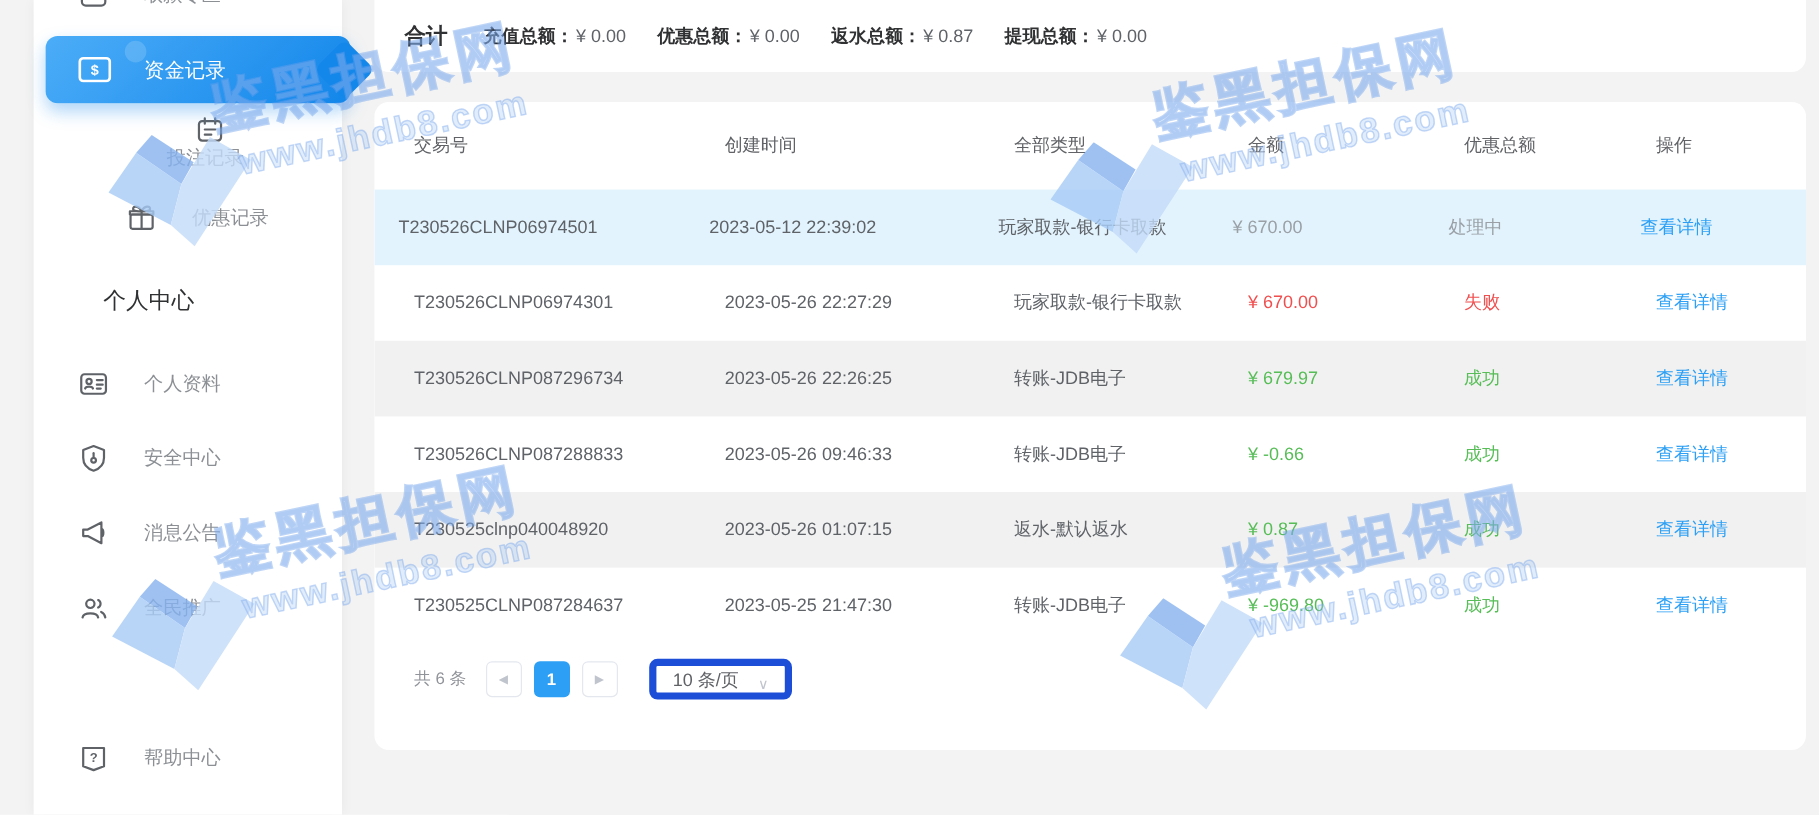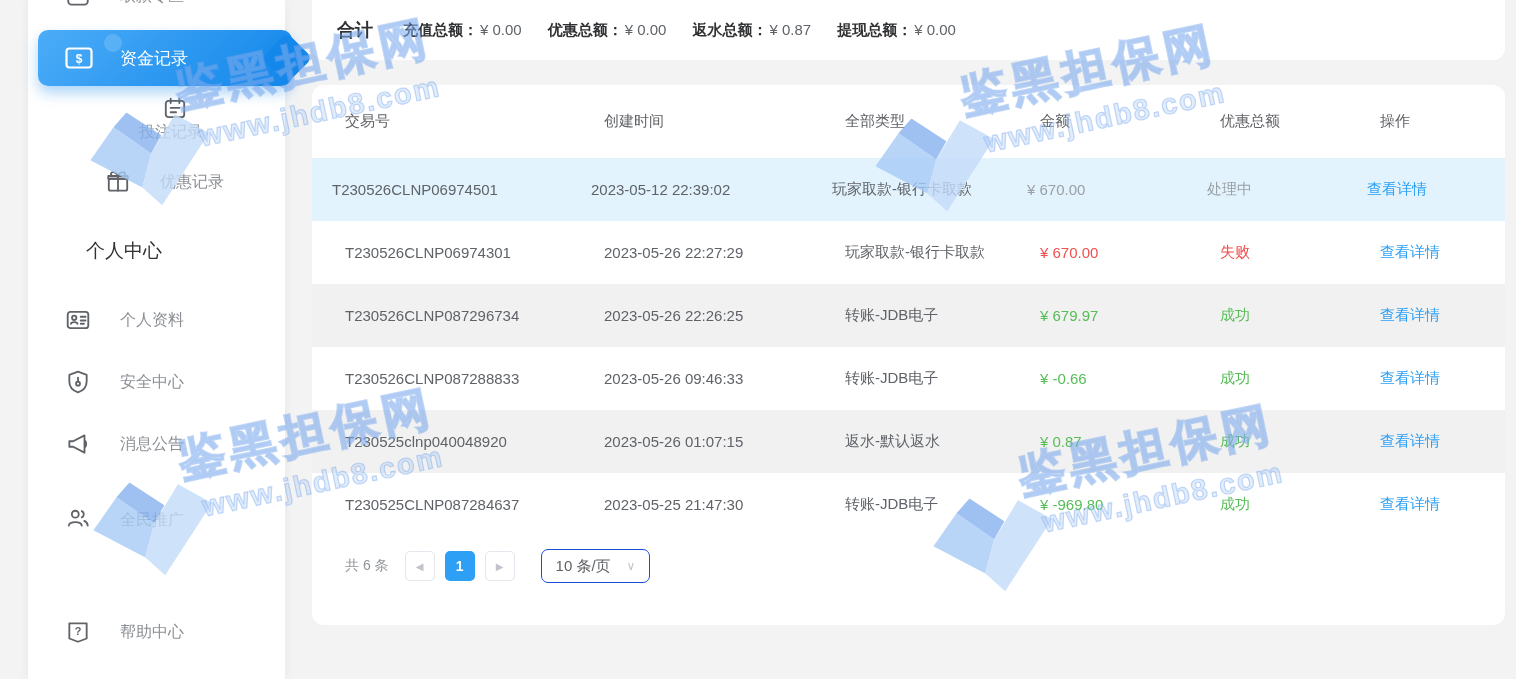--- a/index.html
+++ b/index.html
@@ -78,22 +78,22 @@
     background: #fff; display: flex; align-items: center; justify-content: center;
     color: #c0c4cc; font-size: 10px; cursor: pointer;
   }
   .pg-page {
     width: 30px; height: 30px; background: #2da0f5; border-radius: 5px; color: #fff;
     display: flex; align-items: center; justify-content: center;
     font-size: 14px; font-weight: bold; cursor: pointer;
   }
   .pg-size {
     height: 34px; margin-left: 16px; padding: 0 14px;
-    border: 1px solid #1d4ed8; border-radius: 7px; background: #fff;
-    display: flex; align-items: center; gap: 16px;
+    border: 6px solid #1d4ed8; border-radius: 7px; background: #fff;
+    display: flex; align-items: flex-end; gap: 16px;
     color: #606266; font-size: 15px; cursor: pointer;
   }
   .pg-size .chev { color: #c0c4cc; font-size: 12px; }
   
   .wm {
     position: absolute; display: flex; align-items: flex-start;
     transform: rotate(-12deg); pointer-events: none; z-index: 40; opacity: .8;
   }
   .wm-logo { width: 128px; height: 108px; margin-top: 42px; margin-right: -30px; flex: 0 0 auto; }
   .wm-text .wm-l1 {
@@ -164,21 +164,21 @@
     <span class="lbl">安全中心</span>
   </div>
 
   <div class="side-item" style="top:420px;">
     <svg width="26" height="26" viewBox="0 0 24 24">
       <path class="icon-stroke" d="M4 9.5v5h3.5L18 20V4L7.5 9.5z M18 9c2 .5 2 5.5 0 6"></path>
     </svg>
     <span class="lbl">消息公告</span>
   </div>
 
-  <div class="side-item" style="top:483px;align-items:flex-end;">
+  <div class="side-item" style="top:483px;">
     <svg width="26" height="26" viewBox="0 0 24 24">
       <circle class="icon-stroke" cx="9.5" cy="8.5" r="3.2"></circle>
       <path class="icon-stroke" d="M3.5 19c.8-4.2 11.2-4.2 12 0 M15.5 5.6a3.2 3.2 0 0 1 0 5.8 M17.8 14.7c2 .8 2.9 2.3 3.2 4.3"></path>
     </svg>
     <span class="lbl">全民推广</span>
   </div>
 
 
   <div class="side-item" style="top:608px;">
     <svg width="26" height="26" viewBox="0 0 24 24">

